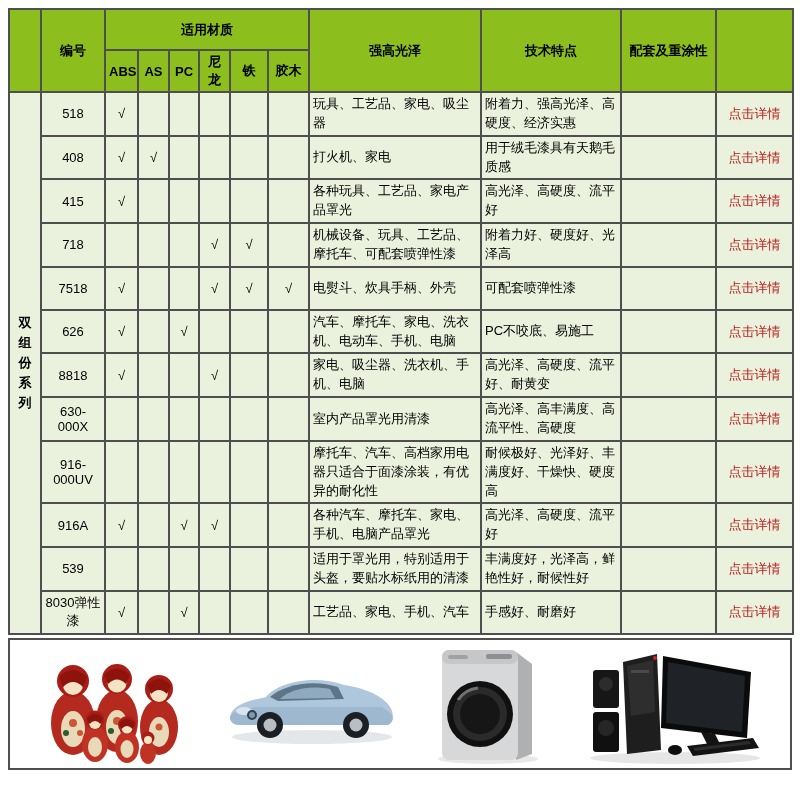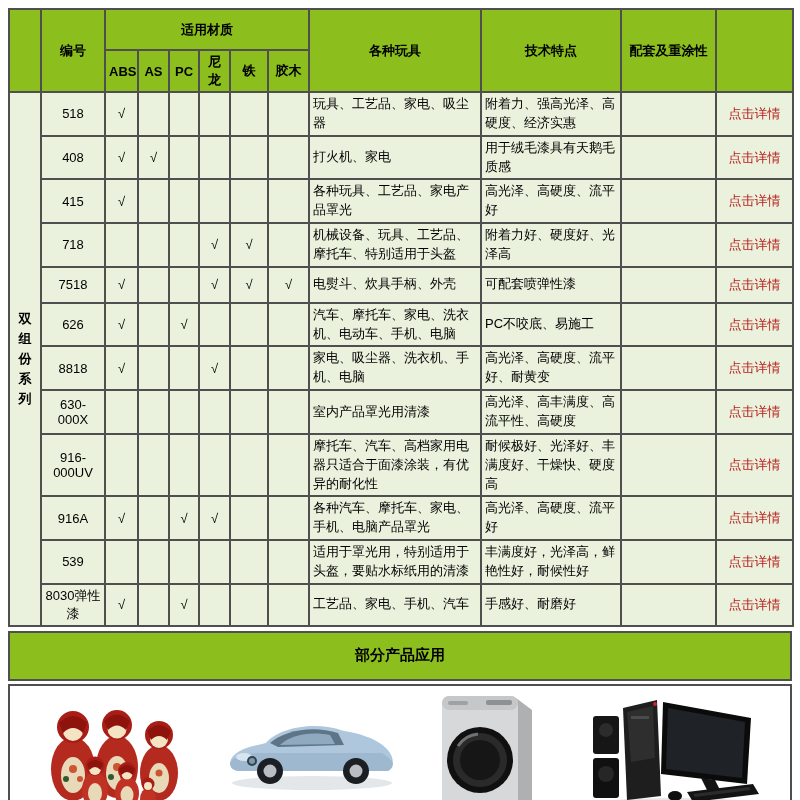--- a/index.html
+++ b/index.html
@@ -18,21 +18,21 @@
     background:#8CBE1E;
     font-weight:bold; text-align:center;
     height:41px;
   }
   table.spec td { background:#EAF2DD; }
   td.c-id { text-align:center; font-weight:normal; }
   td.c-check { text-align:center; color:#44546A; font-size:15px; }
   td.c-text { text-align:left; line-height:1.45;margin-top:48px; }
   td.c-detail { text-align:center; }
   .detail-link { color:#b91c1c; cursor:pointer; }
-  tr.data-row { height:36px; }
+  tr.data-row { height:43px; }
   .series-cell {
     background:#EAF2DD; text-align:center; font-weight:bold;
     font-size:15px; white-space:pre-line; line-height:1.55;
   }
 
   .banner {
     width:784px; margin-top:4px; height:50px;
     background:#8CBE1E; border:2px solid #4f4f4f;
     display:flex; align-items:center; justify-content:center;
     font-size:15px; font-weight:bold; color:#000;
@@ -64,21 +64,21 @@
       <col style="width:172px">
         <col style="width:140px">
         <col style="width:95px">
         <col style="width:77px">
     </colgroup>
     <thead>
       <tr>
         <th rowspan="2"></th>
         <th rowspan="2">编号</th>
         <th colspan="6">适用材质</th>
-        <th rowspan="2">各种玩具</th>
+        <th rowspan="2">强高光泽</th>
         <th rowspan="2">技术特点</th>
         <th rowspan="2">配套及重涂性</th>
         <th rowspan="2"></th>
       </tr>
       <tr>
         <th>ABS</th>
         <th>AS</th>
         <th>PC</th>
         <th>尼龙</th>
         <th>铁</th>
@@ -131,21 +131,21 @@
       <td class="c-detail"><span class="detail-link">点击详情</span></td>
     </tr>
         <tr class="data-row">
       <td class="c-id">718</td>
       <td class="c-check"></td>
       <td class="c-check"></td>
       <td class="c-check"></td>
       <td class="c-check">√</td>
       <td class="c-check">√</td>
       <td class="c-check"></td>
-      <td class="c-text">机械设备、玩具、工艺品、摩托车、特别适用于头盔</td>
+      <td class="c-text">机械设备、玩具、工艺品、摩托车、可配套喷弹性漆</td>
       <td class="c-text">附着力好、硬度好、光泽高</td>
       <td class="c-text"></td>
       <td class="c-detail"><span class="detail-link">点击详情</span></td>
     </tr>
         <tr class="data-row">
       <td class="c-id">7518</td>
       <td class="c-check">√</td>
       <td class="c-check"></td>
       <td class="c-check"></td>
       <td class="c-check">√</td>
@@ -243,23 +243,20 @@
       <td class="c-check"></td>
       <td class="c-check"></td>
       <td class="c-text">工艺品、家电、手机、汽车</td>
       <td class="c-text">手感好、耐磨好</td>
       <td class="c-text"></td>
       <td class="c-detail"><span class="detail-link">点击详情</span></td>
     </tr>
       </tbody>
   </table>
 
-  <div class="banner">
-    <span>部分产品应用</span>
-  </div>
 
   <div class="gallery">
 
     <svg class="photo" width="160" height="122" viewBox="0 0 160 122">
       <g>
 
         <g>
           <ellipse cx="38" cy="80" rx="22" ry="32" fill="#B52A1F"></ellipse>
           <circle cx="38" cy="38" r="16" fill="#A81E16"></circle>
           <circle cx="38" cy="42" r="10" fill="#F4E4C4"></circle>

